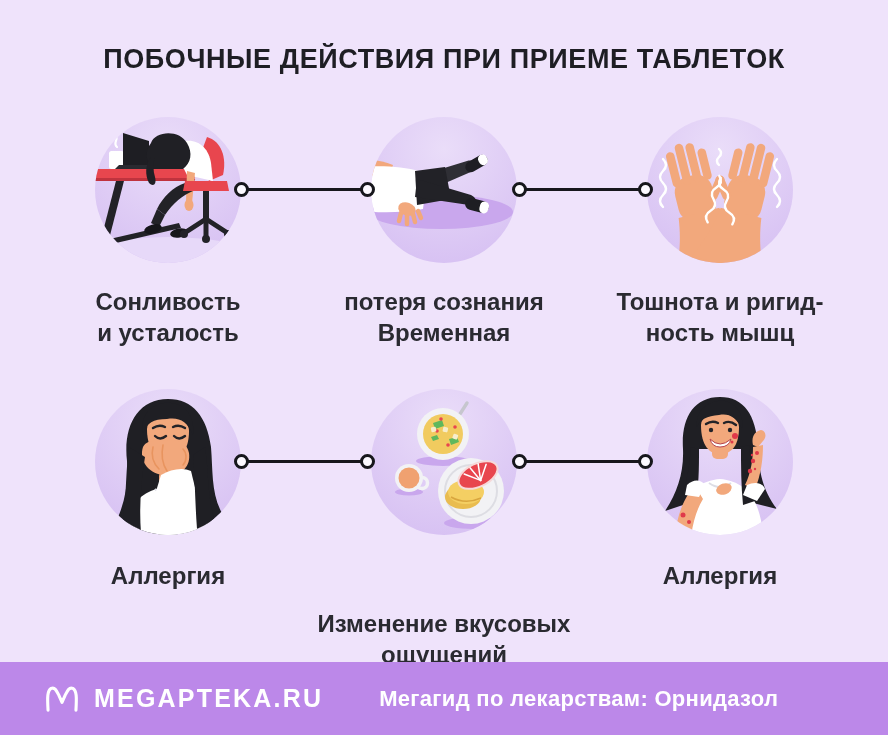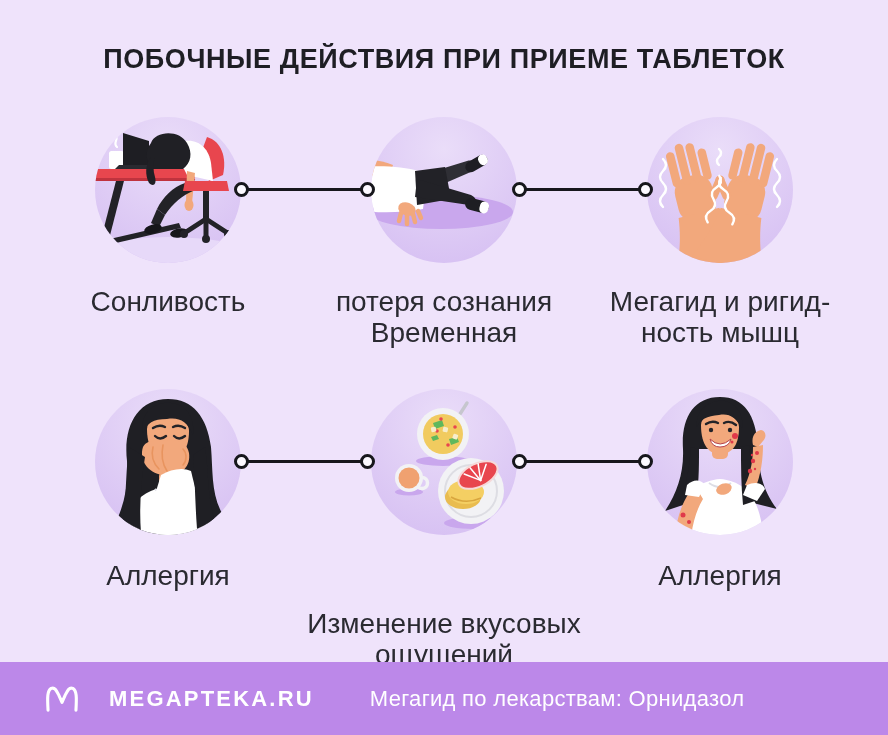--- a/index.html
+++ b/index.html
@@ -2,33 +2,33 @@
 <html><head>
 <meta charset="utf-8">
 <style>
   html,body{margin:0;padding:0;}
   body{background:#EFE3FB;font-family:"Liberation Sans",sans-serif;}
   .stage{position:relative;width:888px;height:735px;background:#EFE3FB;overflow:hidden;}
   .title{position:absolute;top:44px;left:0;width:100%;text-align:center;
          font-size:27px;font-weight:800;letter-spacing:.6px;color:#1E1E24;}
   .circle-card{position:absolute;width:146px;height:146px;}
   .circle-card svg{display:block;}
-  .label{position:absolute;width:296px;text-align:center;font-size:28px;
-         line-height:31px;font-weight:400;color:#2A2A31;}
+  .label{position:absolute;width:296px;text-align:center;font-size:24px;
+         line-height:31px;font-weight:700;color:#2A2A31;}
   .label span{display:block;}
   .connector{position:absolute;width:141px;height:15px;}
   .connector .line{position:absolute;top:6px;left:7px;right:7px;height:3px;background:#17171C;}
   .connector .node{position:absolute;top:0;width:9px;height:9px;border:3px solid #17171C;
                    border-radius:50%;background:#FCF9FF;}
   .node-left{left:0;} .node-right{right:0;}
   .footer{position:absolute;left:0;top:662px;width:888px;height:73px;background:#BC88E9;
           display:flex;align-items:center;}
   .footer .logo{margin-left:44px;flex:0 0 auto;}
-  .brand{color:#FFFFFF;font-weight:700;font-size:22px;letter-spacing:2.2px;margin-left:29px;}
-  .caption{color:#FFFFFF;font-weight:400;font-size:22px;letter-spacing:.3px;margin-left:56px;}
+  .brand{color:#FFFFFF;font-weight:700;font-size:25px;letter-spacing:2.2px;margin-left:14px;}
+  .caption{color:#FFFFFF;font-weight:700;font-size:22px;letter-spacing:.3px;margin-left:56px;}
 </style>
 </head>
 <body>
 
 <div class="stage">
 
   <div class="title">ПОБОЧНЫЕ ДЕЙСТВИЯ ПРИ ПРИЕМЕ ТАБЛЕТОК</div>
 
   <div class="circle-card" style="left:95px;top:117px;">
     <svg width="146" height="146" viewBox="0 0 146 146">
@@ -321,27 +321,28 @@
     <div class="node node-right"></div>
   </div>
   <div class="connector" style="left:512px;top:454px;">
     <div class="line"></div>
     <div class="node node-left"></div>
     <div class="node node-right"></div>
   </div>
 
   <div class="label" style="left:20px;top:286px;">
     <span>Сонливость</span>
+    <span>и усталость</span>
   </div>
   <div class="label" style="left:296px;top:286px;">
     <span>потеря сознания</span>
     <span>Временная</span>
   </div>
   <div class="label" style="left:572px;top:286px;">
-    <span>Мегагид и ригид-</span>
+    <span>Тошнота и ригид-</span>
     <span>ность мышц</span>
   </div>
   <div class="label" style="left:20px;top:560px;">
     <span>Аллергия</span>
     <span></span>
   </div>
   <div class="label" style="left:296px;top:560px;margin-top:48px;">
     <span>Изменение вкусовых</span>
     <span>ощущений</span>
   </div>

